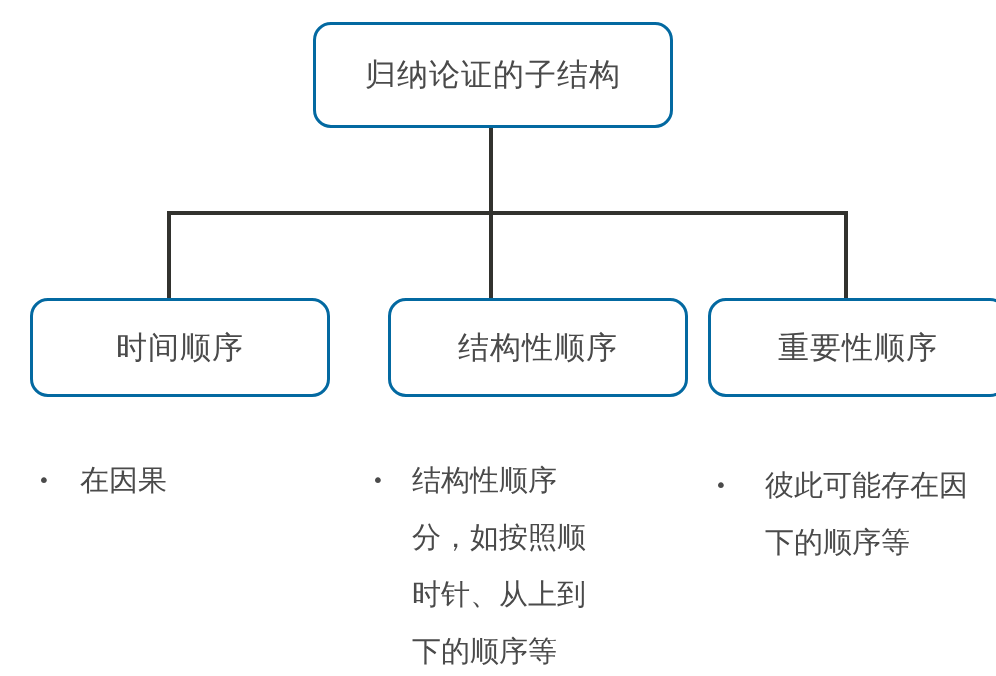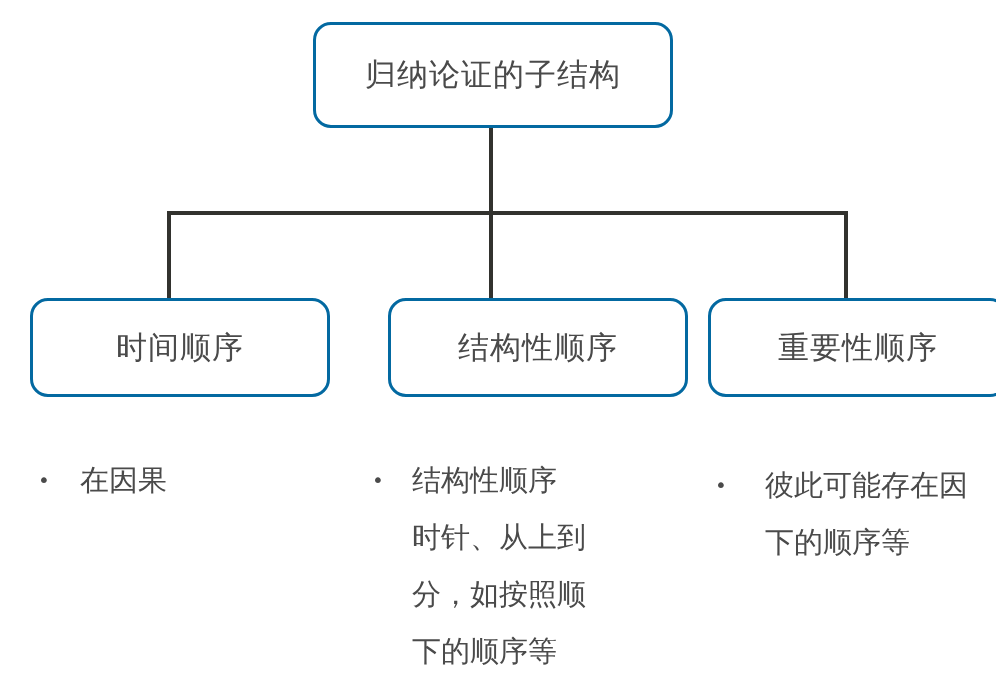--- a/index.html
+++ b/index.html
@@ -90,22 +90,22 @@
     <span class="bullet">•</span>
     <div class="note-lines">
       <div>在因果</div>
     </div>
   </div>
 
   <div class="note b2" style="left:372px; top:452px;">
     <span class="bullet">•</span>
     <div class="note-lines">
       <div>结构性顺序</div>
+      <div>分，如按照顺</div>
       <div>时针、从上到</div>
-      <div>分，如按照顺</div>
       <div>下的顺序等</div>
     </div>
   </div>
 
   <div class="note b3" style="left:715px; top:457px;">
     <span class="bullet">•</span>
     <div class="note-lines">
       <div>彼此可能存在因</div>
       <div>下的顺序等</div>
     </div>

